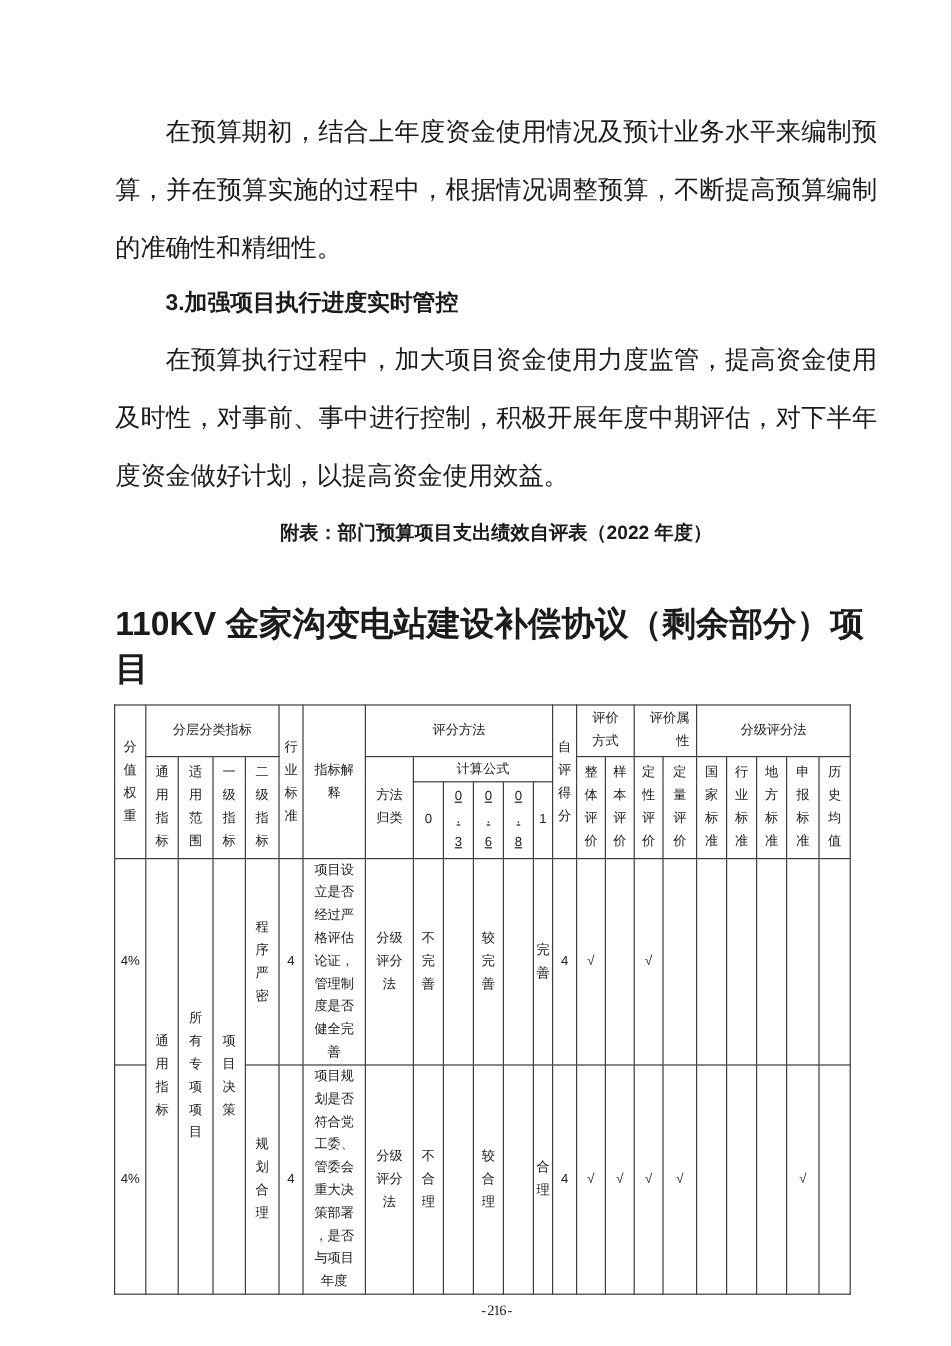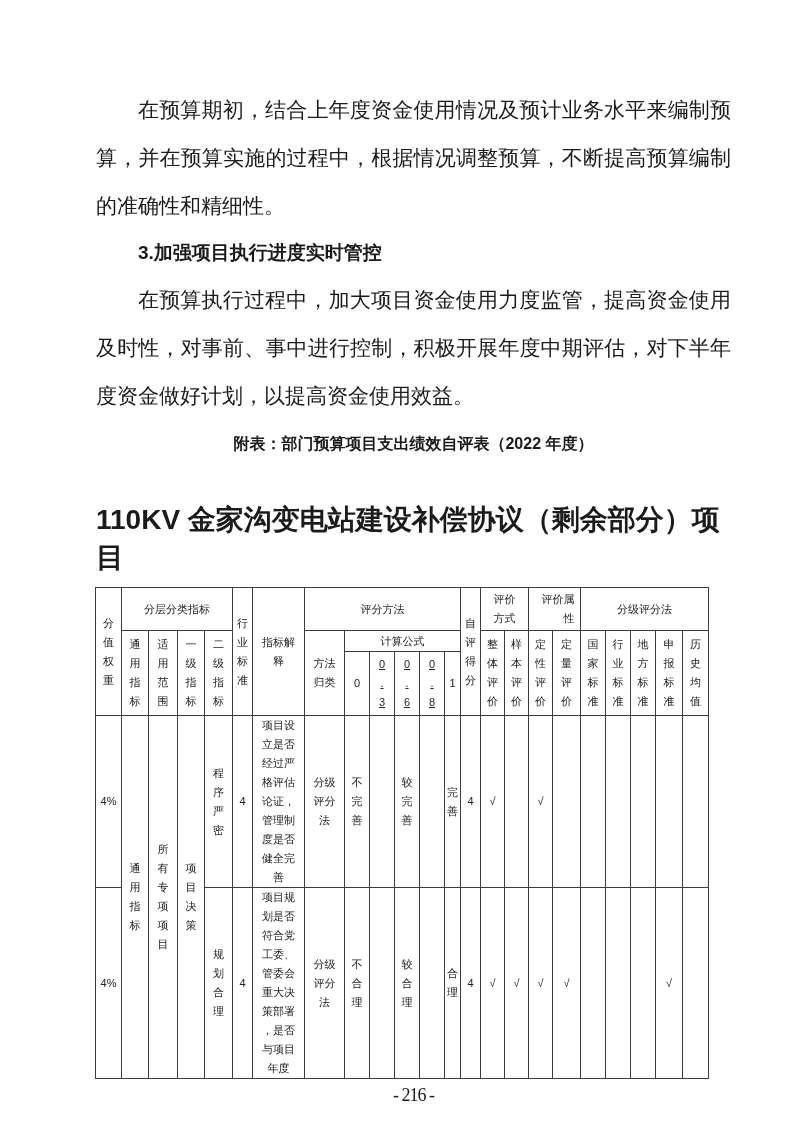--- a/index.html
+++ b/index.html
@@ -33,21 +33,21 @@
     font-size:11px; line-height:19px; overflow:hidden;
     color:#222;
   }
   .stk   { display:block; width:12px; margin:0 auto; word-break:break-all; line-break:anywhere; }
   .stk2  { display:block; width:24px; margin:0 auto; word-break:break-all; line-break:anywhere; }
   .stk3  { display:block; width:36px; margin:0 auto; word-break:break-all; line-break:anywhere; }
   .stkf  { display:block; width:8px;  margin:0 auto; word-break:break-all; line-break:anywhere;text-decoration:underline; }
   .expl  { display:block; width:42px; margin:0 auto; word-break:break-all; line-break:anywhere; text-align:center; }
   .grp   { display:block; width:40px; margin:0 auto; word-break:break-all; line-break:anywhere;text-align:right; }
   .page-number {
-    text-align:center; font-size:18px; margin-top:6px;
+    text-align:center; font-size:12px; margin-top:6px;
     font-family:"Liberation Serif", serif; letter-spacing:-1px;
   }
 </style>
 </head>
 <body>
 
 <div class="page">
 
   <p class="body-text indent">在预算期初，结合上年度资金使用情况及预计业务水平来编制预算，并在预算实施的过程中，根据情况调整预算，不断提高预算编制的准确性和精细性。</p>
 

